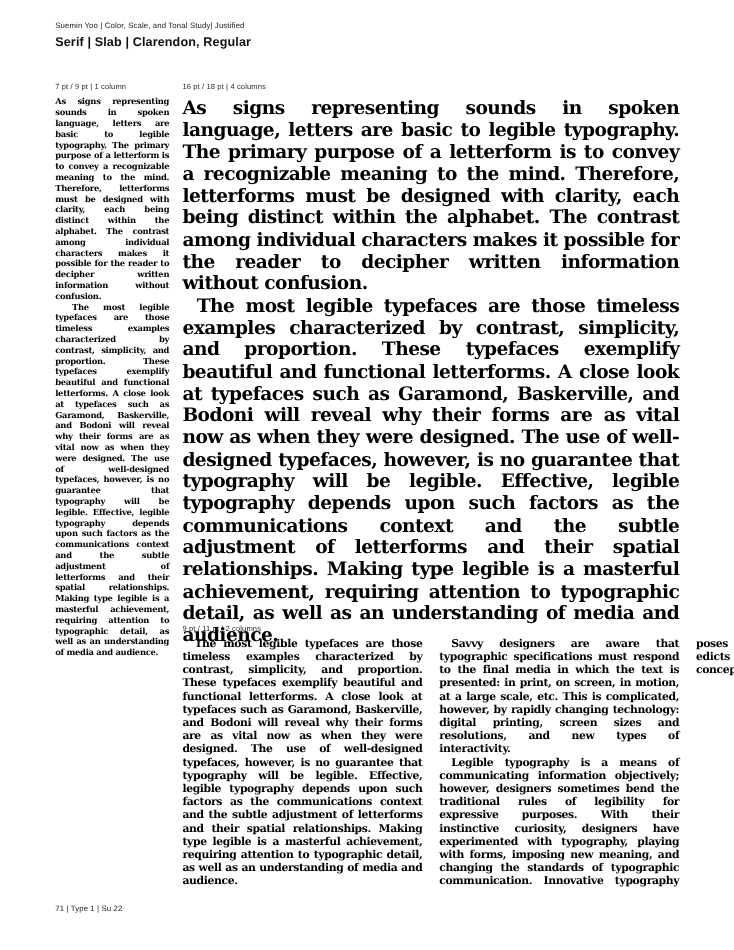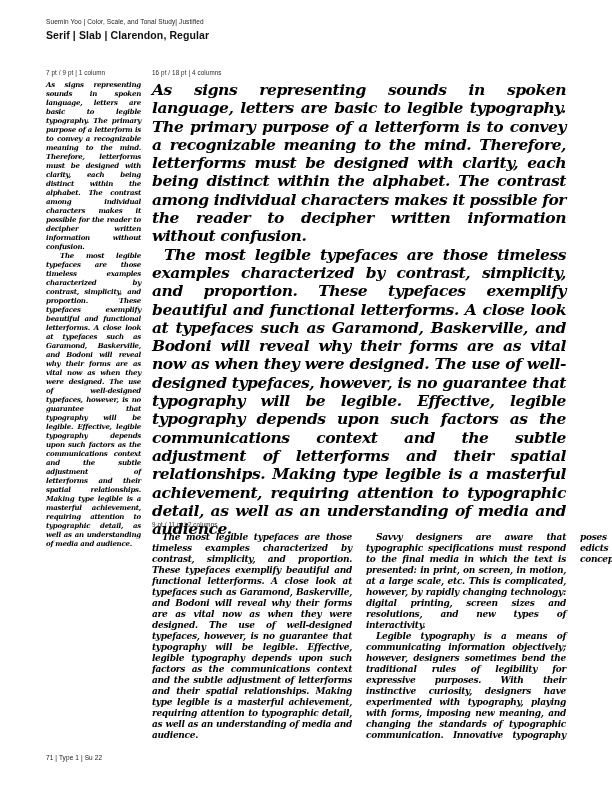--- a/index.html
+++ b/index.html
@@ -27,21 +27,20 @@
   .spec-label.small-col { left: 46px; top: 69px; }
   .spec-label.large-col { left: 152px; top: 69px; }
   .spec-label.two-col   { left: 152px; top: 521px; }
 
   .clarendon {
     font-family: "DejaVu Serif", serif;
     font-weight: 700;
     color: #000000;
     text-align: justify;
     hyphens: auto;
-    font-style: italic;
     -webkit-hyphens: auto;
   }
   .col-small {
     position: absolute; left: 46px; top: 80px; width: 95px;
     font-size: 7px; line-height: 9px; letter-spacing: -0.25px;
   }
   .col-large {
     position: absolute; left: 152px; top: 81px; width: 414px;
     font-size: 15.5px; line-height: 18.3px; letter-spacing: -0.45px;
   }

